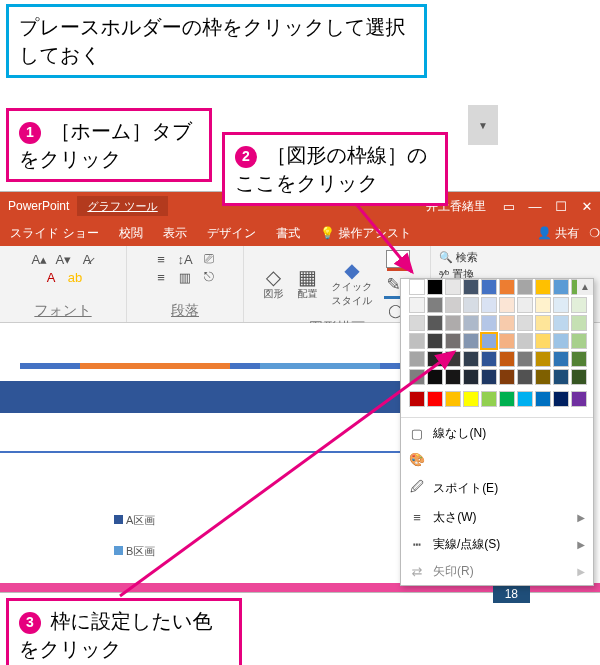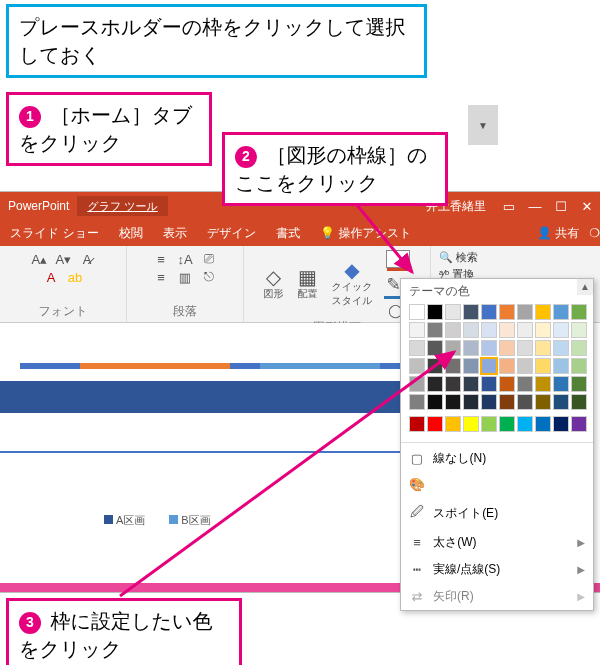--- a/index.html
+++ b/index.html
@@ -15,34 +15,34 @@
   .pp-title .tool { background:#b33a1e; padding:4px 10px; font-size:11px; }
   .pp-title .user { padding:0 10px; }
   .pp-title .icn { width:26px; text-align:center; font-size:13px; }
   .tabs { display:flex; align-items:center; background:#D24726; color:#fff; height:26px; font-size:12px; }
   .tabs .tab { padding:0 10px; line-height:26px; white-space:nowrap; }
   .tabs .spacer { flex:1; }
   .tabs .share { padding:0 10px; }
   .ribbon { display:flex; background:#f3f3f3; border-bottom:1px solid #ccc; height:76px; position:relative; }
   .rgroup { border-right:1px solid #ddd; display:flex; flex-direction:column; align-items:center; justify-content:space-between; padding:4px 8px 2px; }
   .rgroup .top { display:flex; gap:6px; align-items:center; color:#555; }
-  .rgroup .lbl { font-size:12px; color:#777; margin-top:auto; }
+  .rgroup .lbl { font-size:14px; color:#777; margin-top:auto;text-decoration:underline; }
   .mini-icn { width:18px; height:18px; display:inline-flex; align-items:center; justify-content:center; font-size:13px; color:#555;}
   .shape-fill { width:22px; height:16px; background:#fff; border:1px solid #888; position:relative;}
   .shape-fill::after{content:"";position:absolute;left:0;right:0;bottom:-4px;height:3px;background:#D24726;}
   .pen-outline { position:relative; font-size:17px; }
   .pen-outline::after{content:"";position:absolute;left:-2px;right:-2px;bottom:-4px;height:3px;background:#2E75B6;}
   .search-group { display:flex; flex-direction:column; gap:2px; font-size:11px; color:#333; padding:4px 8px;}
   .slide-area { position:relative; height:260px; background:#fff; }
   .slide-line1 { position:absolute; left:20px; top:40px; right:200px; height:6px; background:#4472C4;}
   .slide-line1b { position:absolute; left:80px; top:40px; width:150px; height:6px; background:#ED7D31;}
   .slide-line1c { position:absolute; left:260px; top:40px; width:120px; height:6px; background:#5B9BD5;}
   .slide-bar { position:absolute; left:0; top:58px; right:200px; height:32px; background:#2F5597;}
   .slide-line2 { position:absolute; left:0; top:128px; right:200px; height:2px; background:#4472C4;}
-  .legend { position:absolute; left:104px; top:190px; font-size:11px; color:#555; display:flex; gap:24px;}
+  .legend { position:absolute; left:114px; top:190px; font-size:11px; color:#555; display:flex; gap:16px;flex-direction:column;}
   .legend .sw { width:9px; height:9px; display:inline-block; margin-right:3px;}
   .page-ind { position:absolute; right:70px; bottom:-20px; background:#1F4E79; color:#fff; padding:2px 12px; font-size:12px;}
   
   .popup { position:absolute; right:6px; top:86px; width:192px; background:#fff; border:1px solid #bbb; box-shadow:2px 2px 6px rgba(0,0,0,.25); z-index:30; font-size:12px;}
   .popup .hdr { padding:4px 8px; color:#555;}
   .popup .grid { display:grid; grid-template-columns:repeat(10,16px); gap:2px; padding:0 8px 6px;}
   .popup .sw { width:16px; height:16px; border:1px solid #ccc; box-sizing:border-box;}
   .popup .sw.sel { outline:2px solid #FFB000; outline-offset:-1px; border-color:#E6007E;}
   .popup .row { display:flex; align-items:center; gap:8px; padding:5px 8px; }
   .popup .row .arrow { margin-left:auto; color:#888; font-size:10px;}
@@ -52,21 +52,21 @@
   
   svg.arrows { position:absolute; left:0; top:0; z-index:40; pointer-events:none;}
 </style>
 </head>
 <body>
 
 <div class="callout blue" style="left:6px; top:4px;">
   <span>プレースホルダーの枠をクリックして選択しておく</span>
 </div>
 
-<div class="callout pink" style="left:6px; top:92px; width:180px;">
+<div class="callout pink" style="left:6px; top:108px; width:180px;">
   <span class="num-badge">1</span>
   <span>［ホーム］タブ をクリック</span>
 </div>
 
 <div class="callout pink" style="left:222px; top:92px; width:200px;margin-top:40px;">
   <span class="num-badge">2</span>
   <span>［図形の枠線］のここをクリック</span>
 </div>
 
 <div class="down-btn" style="left:468px; top:105px;">
@@ -163,21 +163,20 @@
     <div class="slide-line2"></div>
     <div class="legend">
       <span><span class="sw" style="background:#2F5597"></span><span>A区画</span></span>
       <span><span class="sw" style="background:#5B9BD5"></span><span>B区画</span></span>
     </div>
     <div class="page-ind">18</div>
   </div>
 
   <div class="popup">
     <div class="scroll-up">▲</div>
-    <div class="hdr">テーマの色</div>
     <div class="grid" id="theme-grid">
         <div class="sw" style="background: rgb(255, 255, 255);"></div>
         <div class="sw" style="background: rgb(0, 0, 0);"></div>
         <div class="sw" style="background: rgb(231, 230, 230);"></div>
         <div class="sw" style="background: rgb(68, 84, 106);"></div>
         <div class="sw" style="background: rgb(68, 114, 196);"></div>
         <div class="sw" style="background: rgb(237, 125, 49);"></div>
         <div class="sw" style="background: rgb(165, 165, 165);"></div>
         <div class="sw" style="background: rgb(255, 192, 0);"></div>
         <div class="sw" style="background: rgb(91, 155, 213);"></div>

